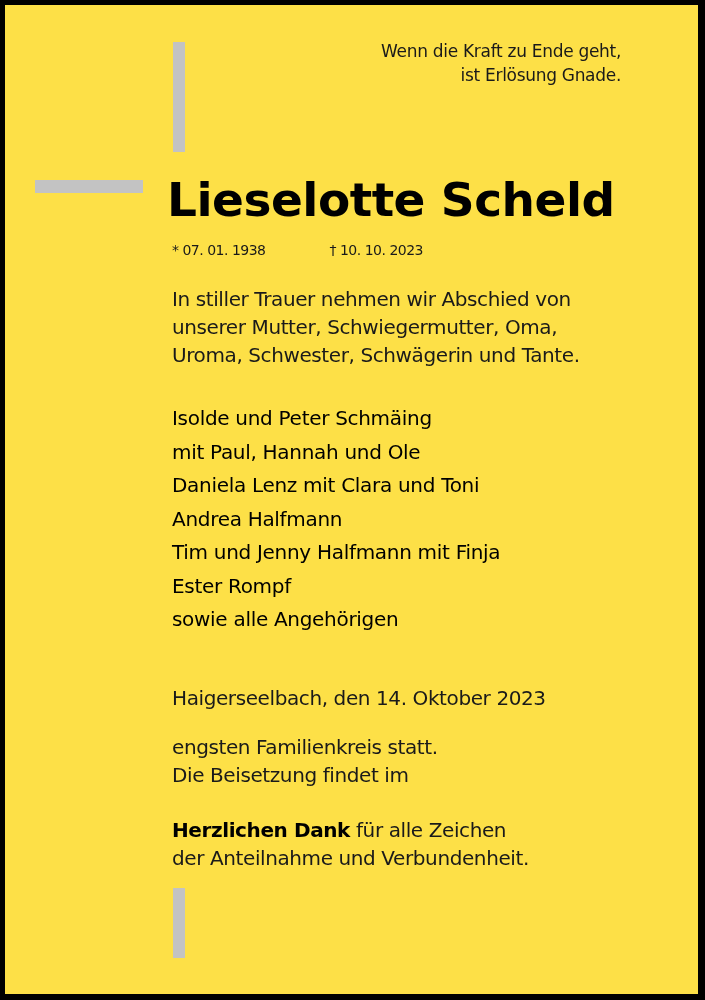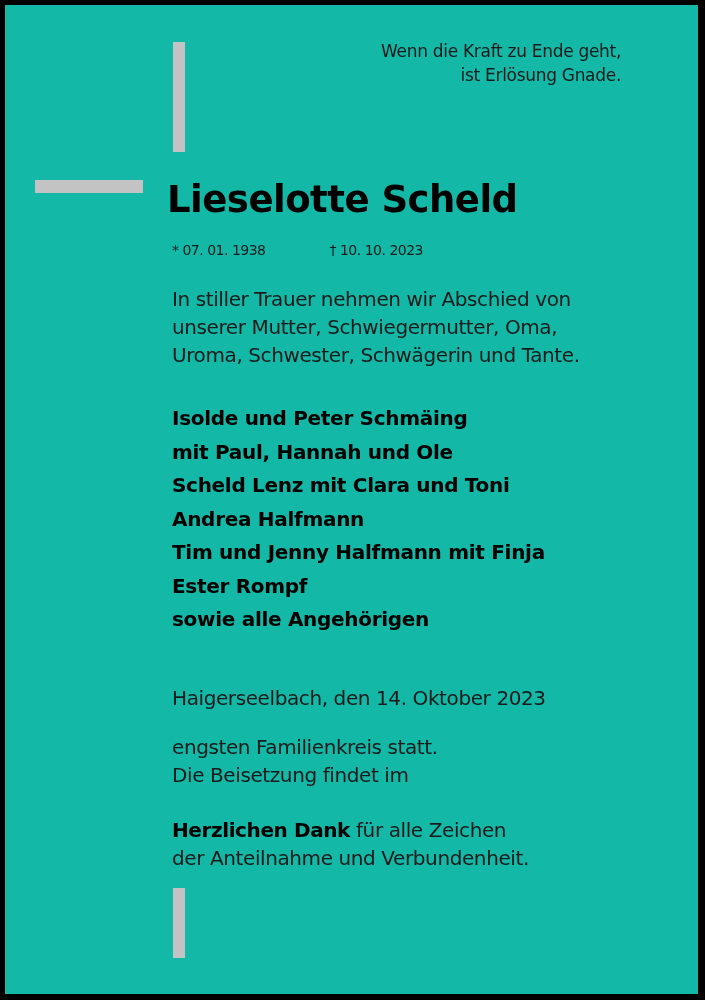--- a/index.html
+++ b/index.html
@@ -1,28 +1,28 @@
 <!DOCTYPE html>
 <html><head>
   <meta charset="utf-8">
   <style>
     html, body { margin: 0; padding: 0; }
     body { width: 705px; height: 1000px; background: #000; position: relative; overflow: hidden; }
-    .frame { position: absolute; left: 5px; top: 5px; width: 693px; height: 989px; background: #14b8a6; }
+    .frame { position: absolute; left: 5px; top: 5px; width: 693px; height: 989px; background: #fde047; }
     .bar { position: absolute; background: #c3c3c3; }
     .bar-top { left: 168px; top: 37px; width: 12px; height: 110px; }
     .bar-h { left: 30px; top: 175px; width: 108px; height: 13px; }
     .bar-bottom { left: 168px; top: 883px; width: 12px; height: 70px; }
     .txt { position: absolute; font-family: "DejaVu Sans", sans-serif; color: #1a1a1a; }
     .motto { right: 77px; top: 34px; text-align: right; font-size: 17px; line-height: 24px; letter-spacing: -0.3px; }
-    .name { left: 162px; top: 166px; font-size: 37px; font-weight: bold; color: #000; letter-spacing: -0.5px; line-height: 58px; white-space: nowrap; }
+    .name { left: 162px; top: 166px; font-size: 47px; font-weight: bold; color: #000; letter-spacing: -0.5px; line-height: 58px; white-space: nowrap; }
     .dates { left: 167px; top: 231px; font-size: 14px; line-height: 28px; white-space: nowrap; letter-spacing: -0.5px; }
     .dates .death { margin-left: 64px; }
     .intro { left: 167px; top: 280px; font-size: 20px; line-height: 28px; letter-spacing: -0.4px; width: 520px; }
-    .mourners { left: 167px; top: 397px; font-size: 20px; font-weight: bold; line-height: 33.5px; color: #000; letter-spacing: -0.3px; white-space: nowrap; }
+    .mourners { left: 167px; top: 397px; font-size: 20px; font-weight: normal; line-height: 33.5px; color: #000; letter-spacing: -0.3px; white-space: nowrap; }
     .mourners div { height: 33.5px; }
     .place { left: 167px; top: 679px; font-size: 20px; line-height: 28px; letter-spacing: -0.4px; white-space: nowrap; }
     .burial { left: 167px; top: 728px; font-size: 20px; line-height: 28px; letter-spacing: -0.4px; }
     .thanks { left: 167px; top: 811px; font-size: 20px; line-height: 28px; letter-spacing: -0.4px; white-space: nowrap; }
     .thanks b { color: #000; margin-top: 28px; }
   </style>
 </head>
 <body>
 
 <div class="frame">
@@ -43,21 +43,21 @@
 
   <div class="txt intro">
     <div>In stiller Trauer nehmen wir Abschied von</div>
     <div>unserer Mutter, Schwiegermutter, Oma,</div>
     <div>Uroma, Schwester, Schwägerin und Tante.</div>
   </div>
 
   <div class="txt mourners">
     <div>Isolde und Peter Schmäing</div>
     <div>mit Paul, Hannah und Ole</div>
-    <div>Scheld Lenz mit Clara und Toni</div>
+    <div>Daniela Lenz mit Clara und Toni</div>
     <div>Andrea Halfmann</div>
     <div>Tim und Jenny Halfmann mit Finja</div>
     <div>Ester Rompf</div>
     <div>sowie alle Angehörigen</div>
   </div>
 
   <div class="txt place">Haigerseelbach, den 14. Oktober 2023</div>
 
   <div class="txt burial">
     <div>engsten Familienkreis statt.</div>

